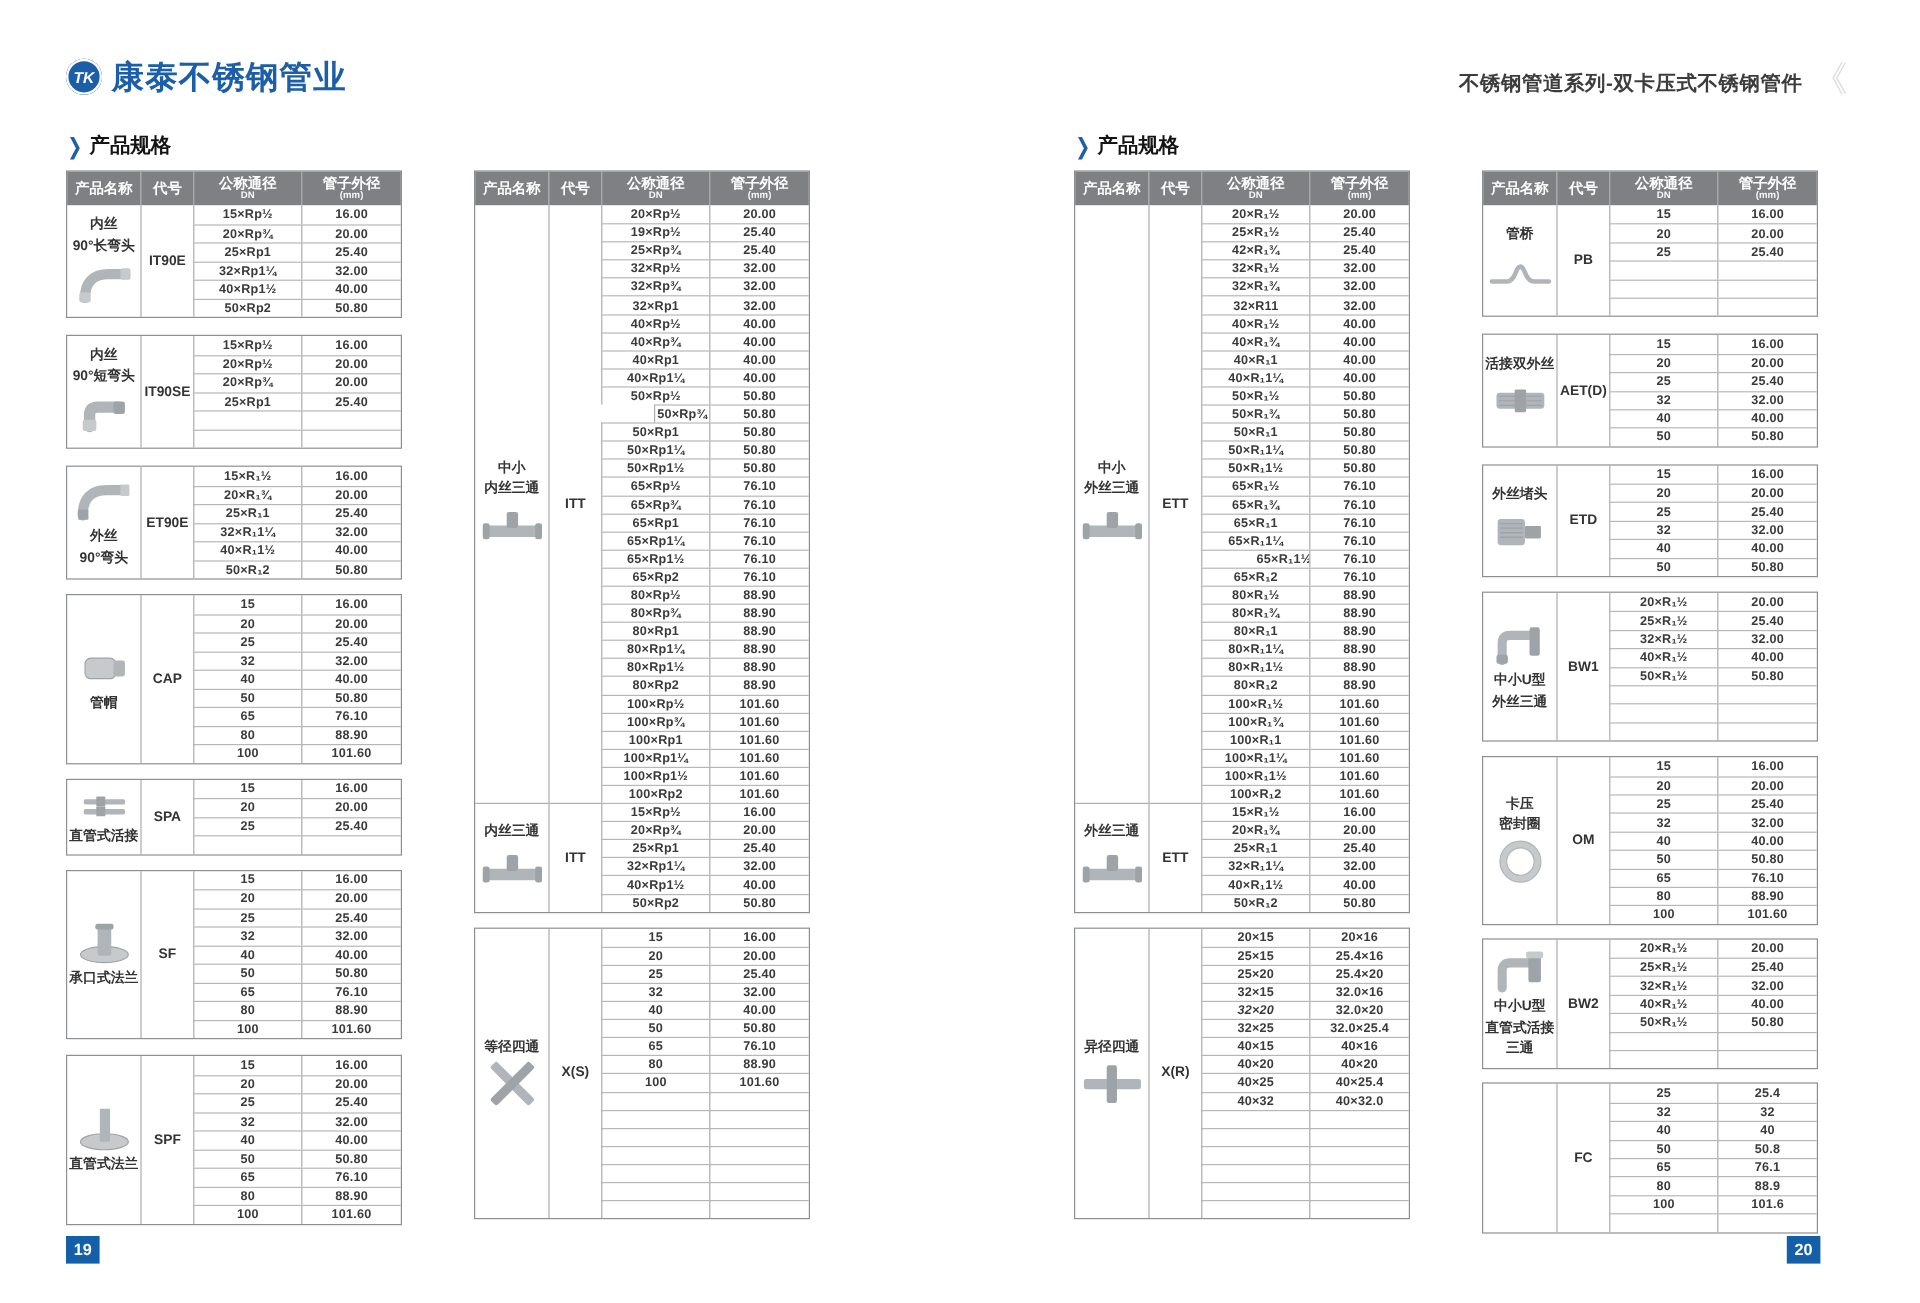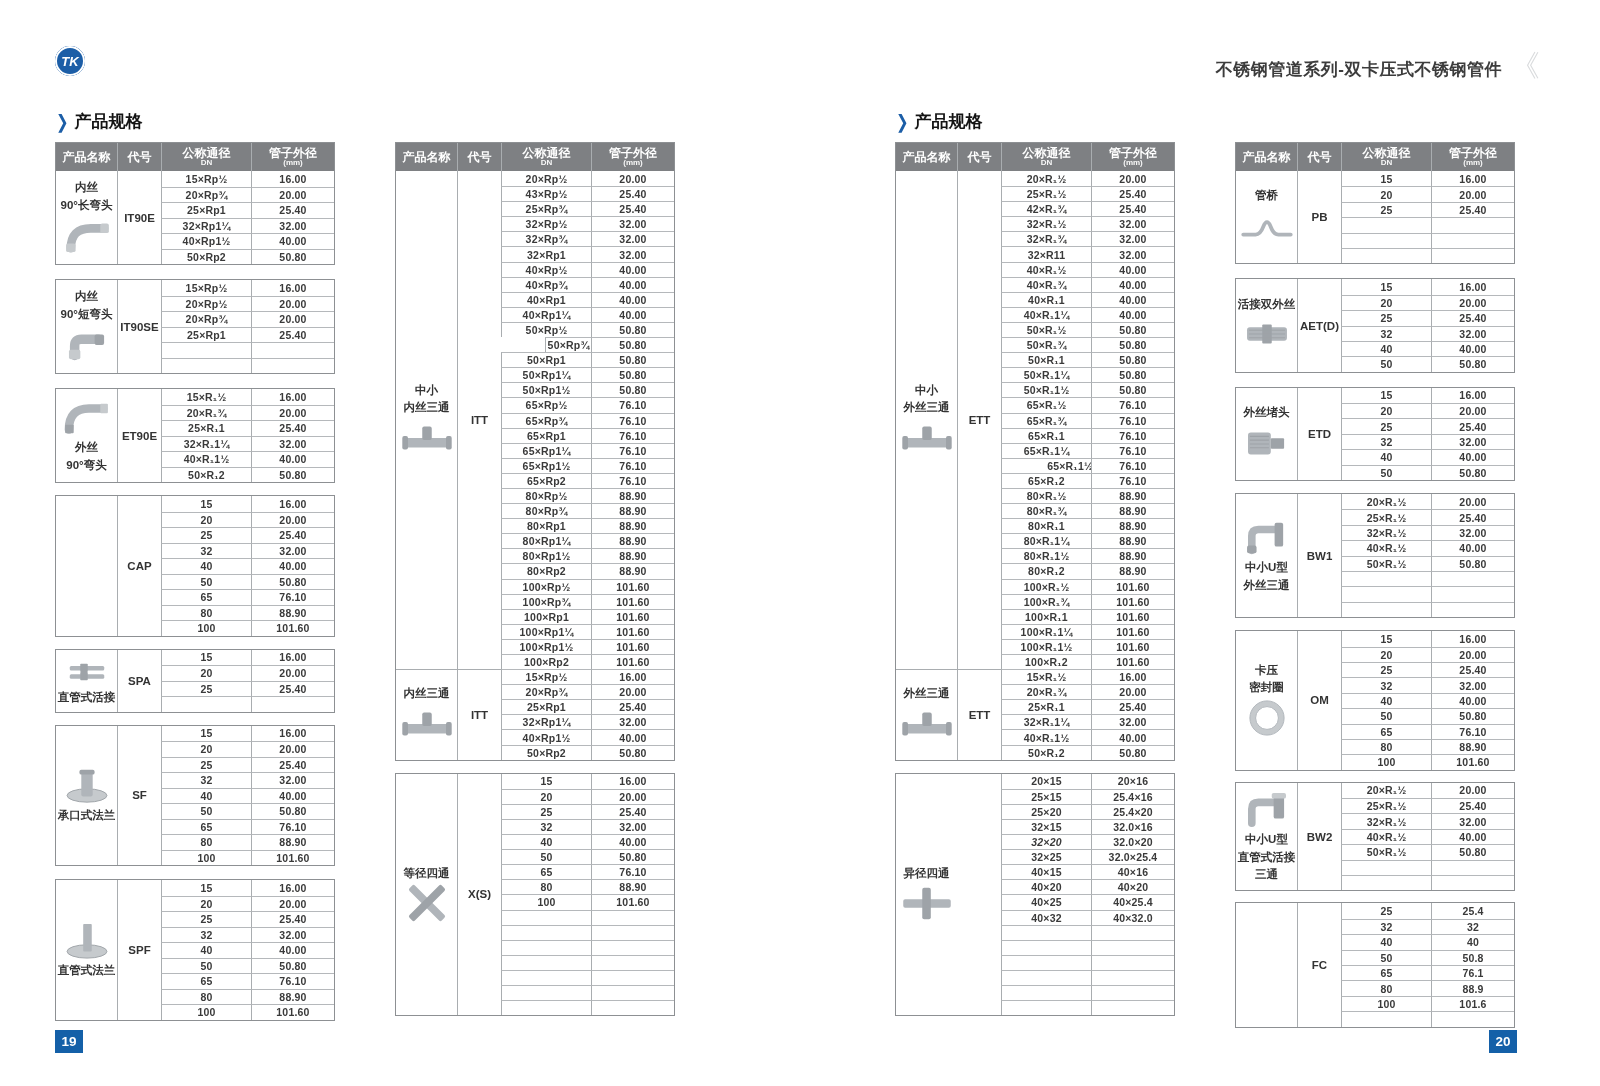--- a/index.html
+++ b/index.html
@@ -45,20 +45,21 @@
     position:absolute;width:28px;height:23px;background:#1460a8;color:#fff;
     font-size:13.5px;font-weight:bold;display:flex;align-items:center;justify-content:center;
   }
   #badge-left{left:55px;top:1030px;} #badge-right{left:1489px;top:1030px;}
 </style>
 </head>
 <body>
 
 <div class="logo">
   <div class="logo-circle">TK</div>
+  <div class="logo-text">康泰不锈钢管业</div>
 </div>
 
 <div class="series-title">不锈钢管道系列-双卡压式不锈钢管件</div>
 <div class="series-chevron">《</div>
 
 <div class="sec-heading" id="sec-left">
   <span class="arr">❯</span>
   <span>产品规格</span>
 </div>
 <div class="sec-heading" id="sec-right">
@@ -148,20 +149,27 @@
         <div class="c vcell bl rt" style="grid-area: 3 / 3;">25×R₁1</div>
         <div class="c vcell bl rt" style="grid-area: 3 / 4;">25.40</div>
         <div class="c vcell bl rt" style="grid-area: 4 / 3;">32×R₁1¼</div>
         <div class="c vcell bl rt" style="grid-area: 4 / 4;">32.00</div>
         <div class="c vcell bl rt" style="grid-area: 5 / 3;">40×R₁1½</div>
         <div class="c vcell bl rt" style="grid-area: 5 / 4;">40.00</div>
         <div class="c vcell bl rt" style="grid-area: 6 / 3;">50×R₁2</div>
         <div class="c vcell bl rt" style="grid-area: 6 / 4;">50.80</div>
       </div>
       <div class="spec-table" style="grid-template-rows: repeat(9, 15.5px); margin-bottom: 12px;">
+        <div class="c pcell" style="grid-area: 1 / 1 / span 9;">
+          <span class="picon"><svg width="54" height="38" viewBox="0 0 56 40" xmlns="http://www.w3.org/2000/svg">
+              <rect x="11" y="11" width="27" height="18" rx="5" fill="#c6cacd" stroke="#9ea3a8"></rect>
+              <rect x="36" y="13" width="10" height="14" rx="2" fill="#b0b5ba"></rect>
+            </svg></span>
+          <div class="pname">管帽</div>
+        </div>
         <div class="c ccell bl" style="grid-area: 1 / 2 / span 9;">CAP</div>
         <div class="c vcell bl" style="grid-area: 1 / 3;">15</div>
         <div class="c vcell bl" style="grid-area: 1 / 4;">16.00</div>
         <div class="c vcell bl rt" style="grid-area: 2 / 3;">20</div>
         <div class="c vcell bl rt" style="grid-area: 2 / 4;">20.00</div>
         <div class="c vcell bl rt" style="grid-area: 3 / 3;">25</div>
         <div class="c vcell bl rt" style="grid-area: 3 / 4;">25.40</div>
         <div class="c vcell bl rt" style="grid-area: 4 / 3;">32</div>
         <div class="c vcell bl rt" style="grid-area: 4 / 4;">32.00</div>
         <div class="c vcell bl rt" style="grid-area: 5 / 3;">40</div>
@@ -275,21 +283,21 @@
           <span class="picon"><svg width="54" height="38" viewBox="0 0 56 40" xmlns="http://www.w3.org/2000/svg">
               <rect x="4" y="20" width="48" height="10" rx="3" fill="#b0b5ba"></rect>
               <rect x="23" y="8" width="10" height="14" rx="2" fill="#9ea3a8"></rect>
               <rect x="2" y="18" width="6" height="14" rx="2" fill="#9ea3a8"></rect>
               <rect x="48" y="18" width="6" height="14" rx="2" fill="#9ea3a8"></rect>
             </svg></span>
         </div>
         <div class="c ccell bl" style="grid-area: 2 / 2 / span 33;">ITT</div>
         <div class="c vcell bl" style="grid-area: 2 / 3;">20×Rp½</div>
         <div class="c vcell bl" style="grid-area: 2 / 4;">20.00</div>
-        <div class="c vcell bl rt" style="grid-area: 3 / 3;">43×Rp½</div>
+        <div class="c vcell bl rt" style="grid-area: 3 / 3;">19×Rp½</div>
         <div class="c vcell bl rt" style="grid-area: 3 / 4;">25.40</div>
         <div class="c vcell bl rt" style="grid-area: 4 / 3;">25×Rp¾</div>
         <div class="c vcell bl rt" style="grid-area: 4 / 4;">25.40</div>
         <div class="c vcell bl rt" style="grid-area: 5 / 3;">32×Rp½</div>
         <div class="c vcell bl rt" style="grid-area: 5 / 4;">32.00</div>
         <div class="c vcell bl rt" style="grid-area: 6 / 3;">32×Rp¾</div>
         <div class="c vcell bl rt" style="grid-area: 6 / 4;">32.00</div>
         <div class="c vcell bl rt" style="grid-area: 7 / 3;">32×Rp1</div>
         <div class="c vcell bl rt" style="grid-area: 7 / 4;">32.00</div>
         <div class="c vcell bl rt" style="grid-area: 8 / 3;">40×Rp½</div>
@@ -531,20 +539,21 @@
         <div class="c vcell bl rt" style="grid-area: 40 / 4;">50.80</div>
       </div>
       <div class="spec-table" style="grid-template-rows: repeat(16, 15.1px); margin-bottom: 0px;">
         <div class="c pcell" style="grid-area: 1 / 1 / span 16;">
           <div class="pname">异径四通</div>
           <span class="picon"><svg width="54" height="38" viewBox="0 0 56 40" xmlns="http://www.w3.org/2000/svg">
               <rect x="3" y="16" width="50" height="9" rx="2" fill="#b0b5ba"></rect>
               <rect x="23" y="4" width="9" height="33" rx="2" fill="#9ea3a8"></rect>
             </svg></span>
         </div>
+        <div class="c ccell bl" style="grid-area: 1 / 2 / span 16;">X(R)</div>
         <div class="c vcell bl" style="grid-area: 1 / 3;">20×15</div>
         <div class="c vcell bl" style="grid-area: 1 / 4;">20×16</div>
         <div class="c vcell bl rt" style="grid-area: 2 / 3;">25×15</div>
         <div class="c vcell bl rt" style="grid-area: 2 / 4;">25.4×16</div>
         <div class="c vcell bl rt" style="grid-area: 3 / 3;">25×20</div>
         <div class="c vcell bl rt" style="grid-area: 3 / 4;">25.4×20</div>
         <div class="c vcell bl rt" style="grid-area: 4 / 3;">32×15</div>
         <div class="c vcell bl rt" style="grid-area: 4 / 4;">32.0×16</div>
         <div class="c vcell bl rt" style="grid-area: 5 / 3; font-style: italic;">32×20</div>
         <div class="c vcell bl rt" style="grid-area: 5 / 4;">32.0×20</div>

